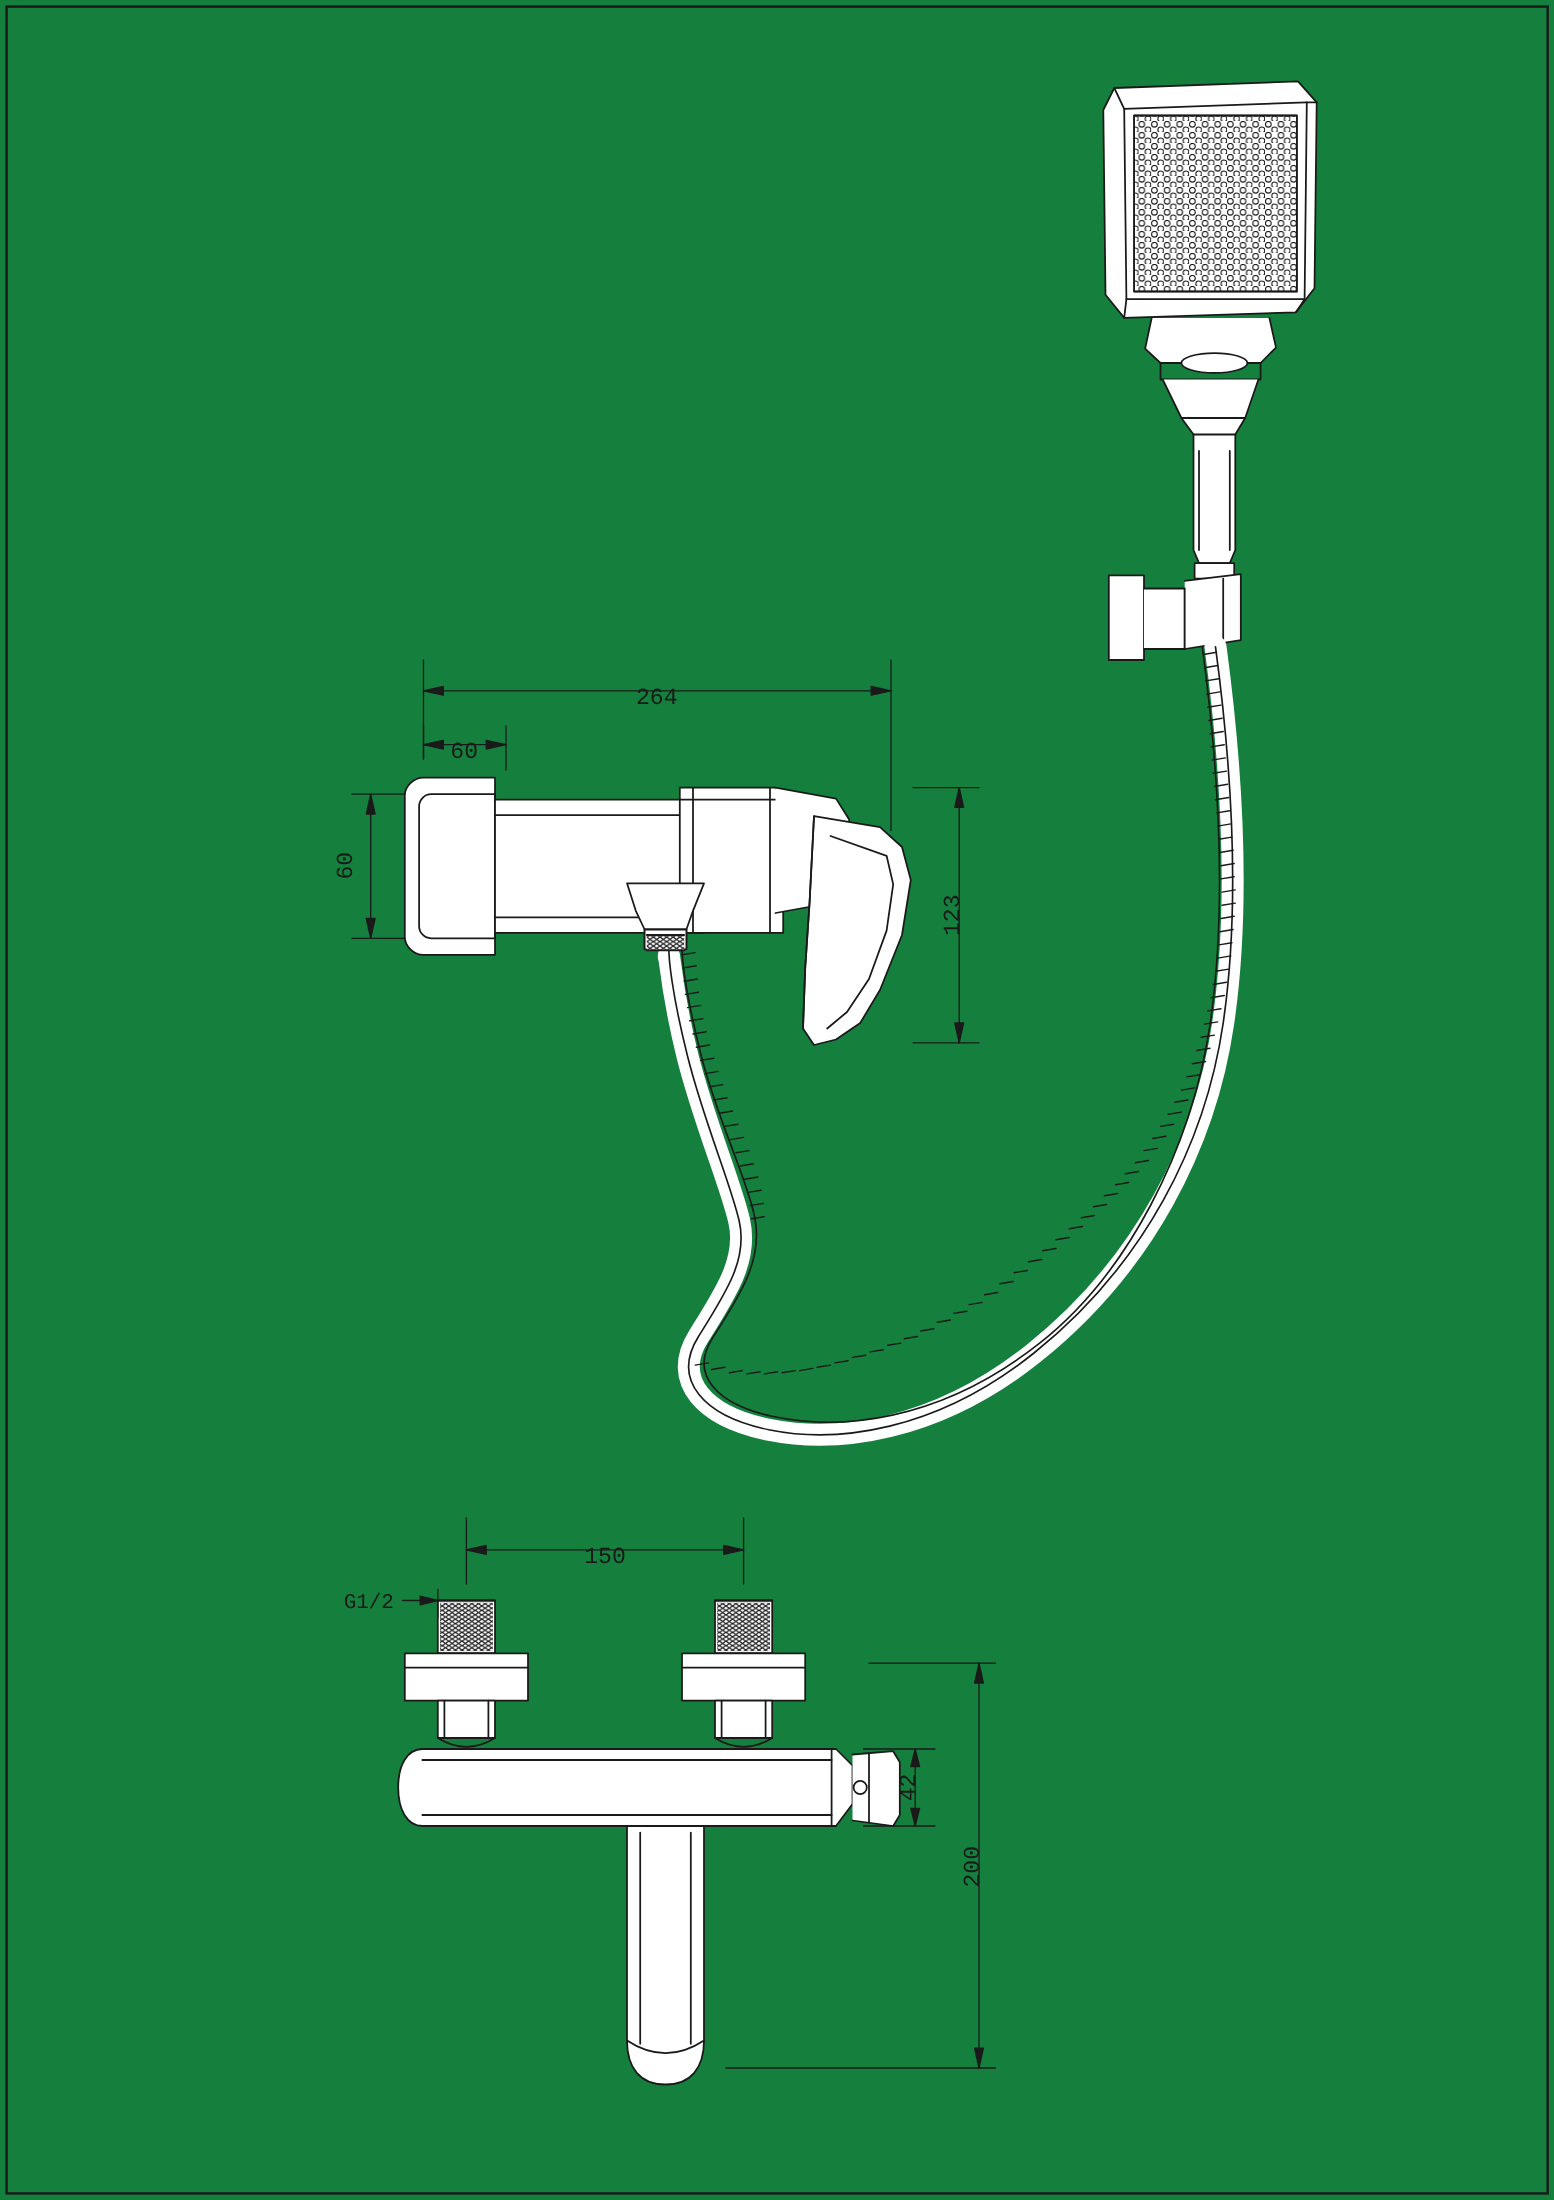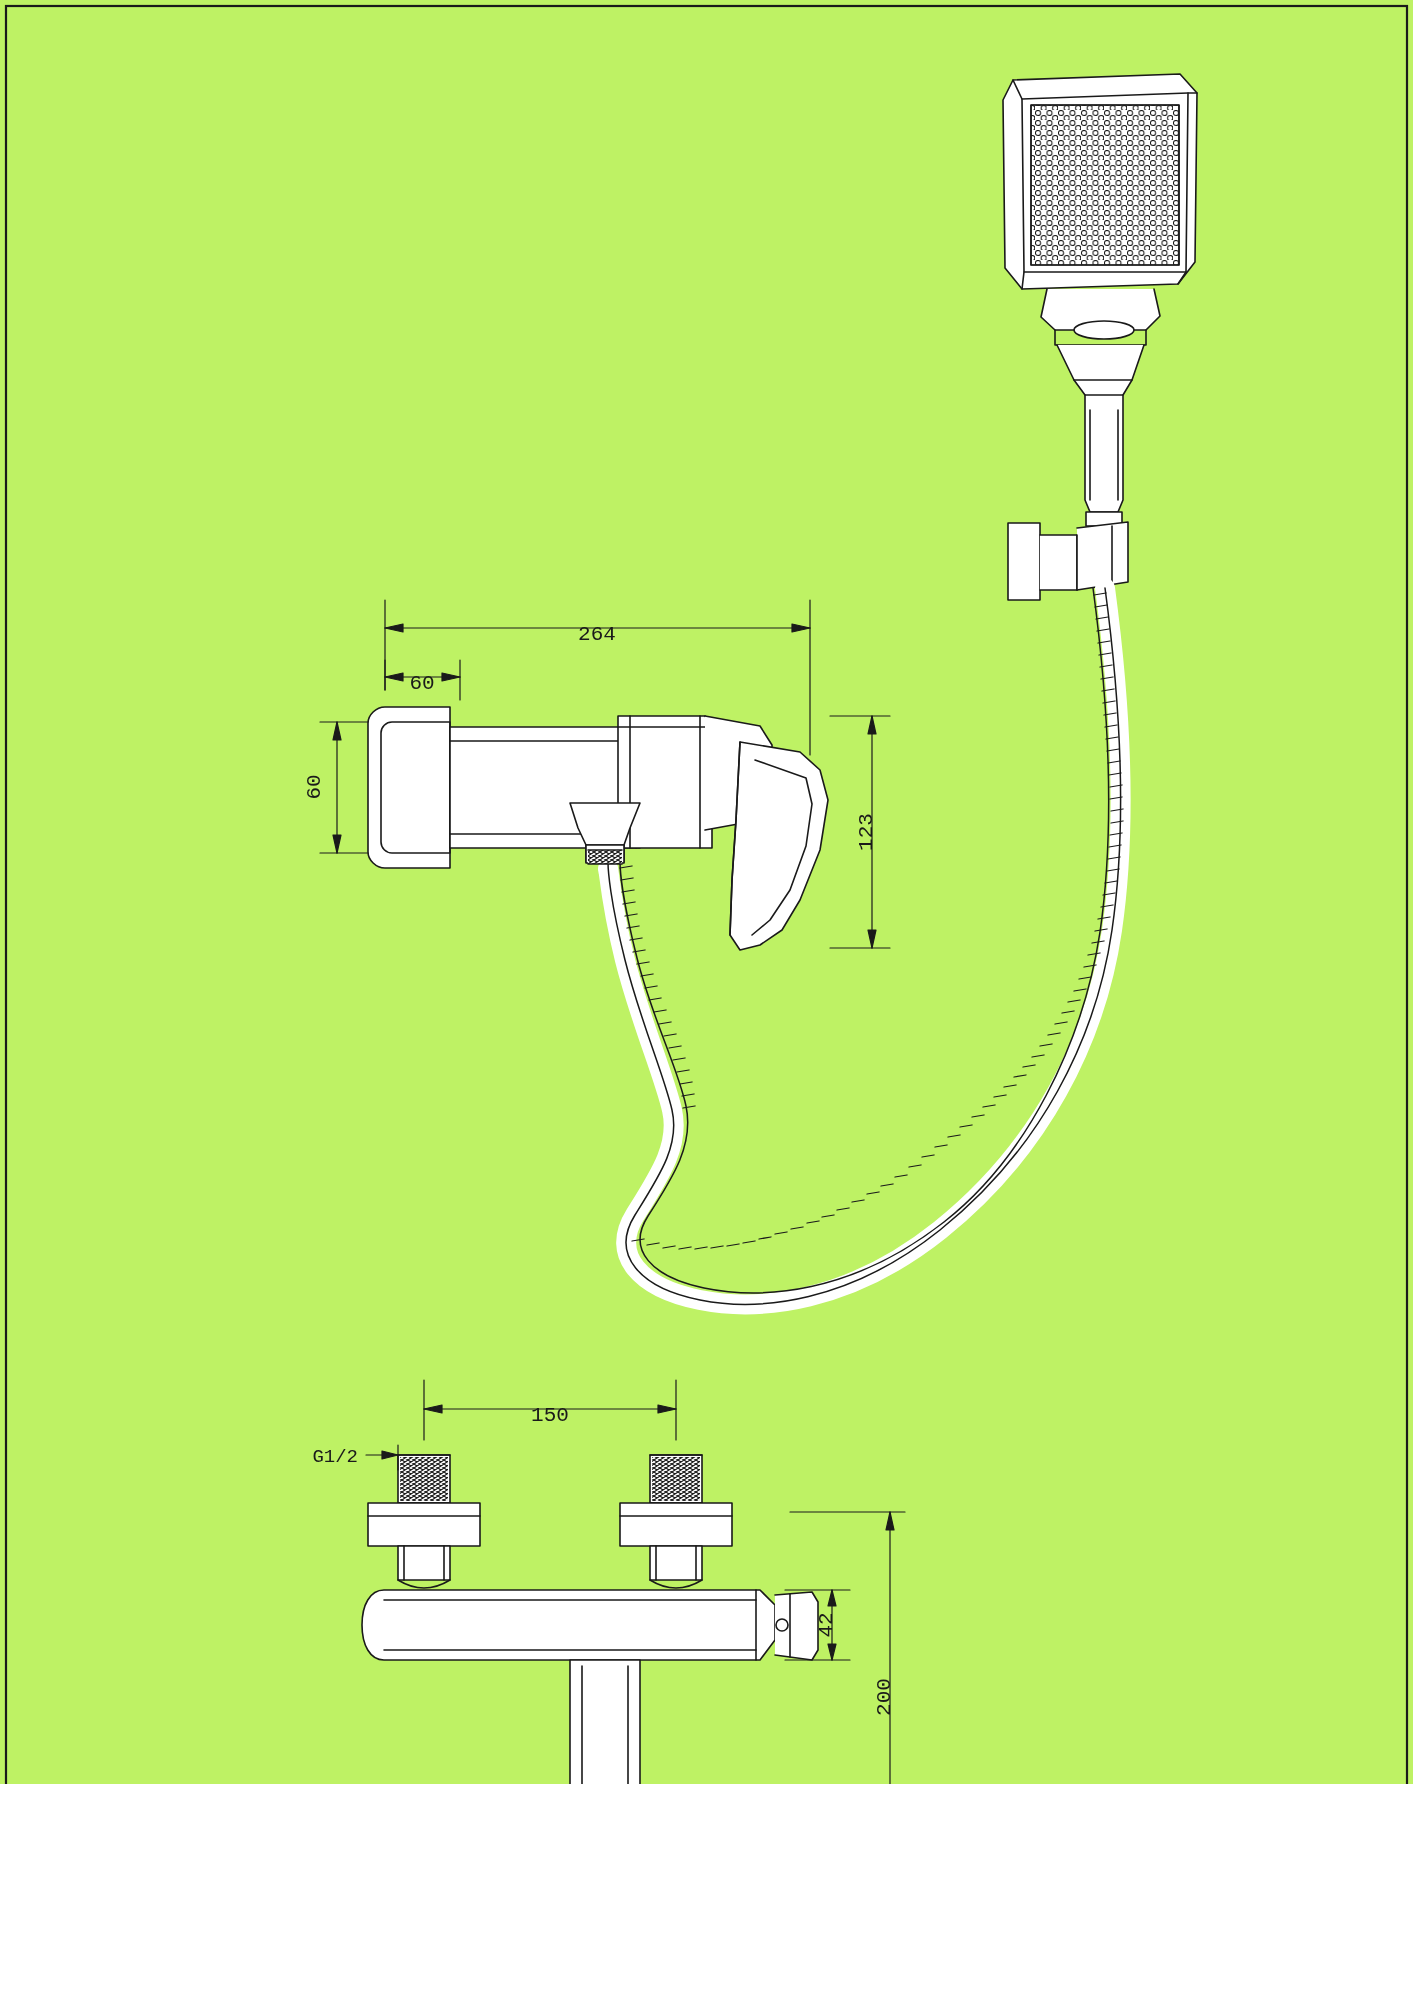--- a/index.html
+++ b/index.html
@@ -6,22 +6,22 @@
     margin: 0;
     padding: 0;
     background: #ffffff;
   }
   body {
     font-family: "Liberation Sans", sans-serif;
   }
   #sheet {
     position: relative;
     width: 1413px;
-    height: 1784px;
-    background: #bef264;
+    height: 2000px;
+    background: #15803d;
     overflow: hidden;
   }
   #sheet svg {
     position: absolute;
     left: 0;
     top: 0;
   }
   .dimtext {
     font-family: "Liberation Mono", monospace;
     font-size: 21px;

